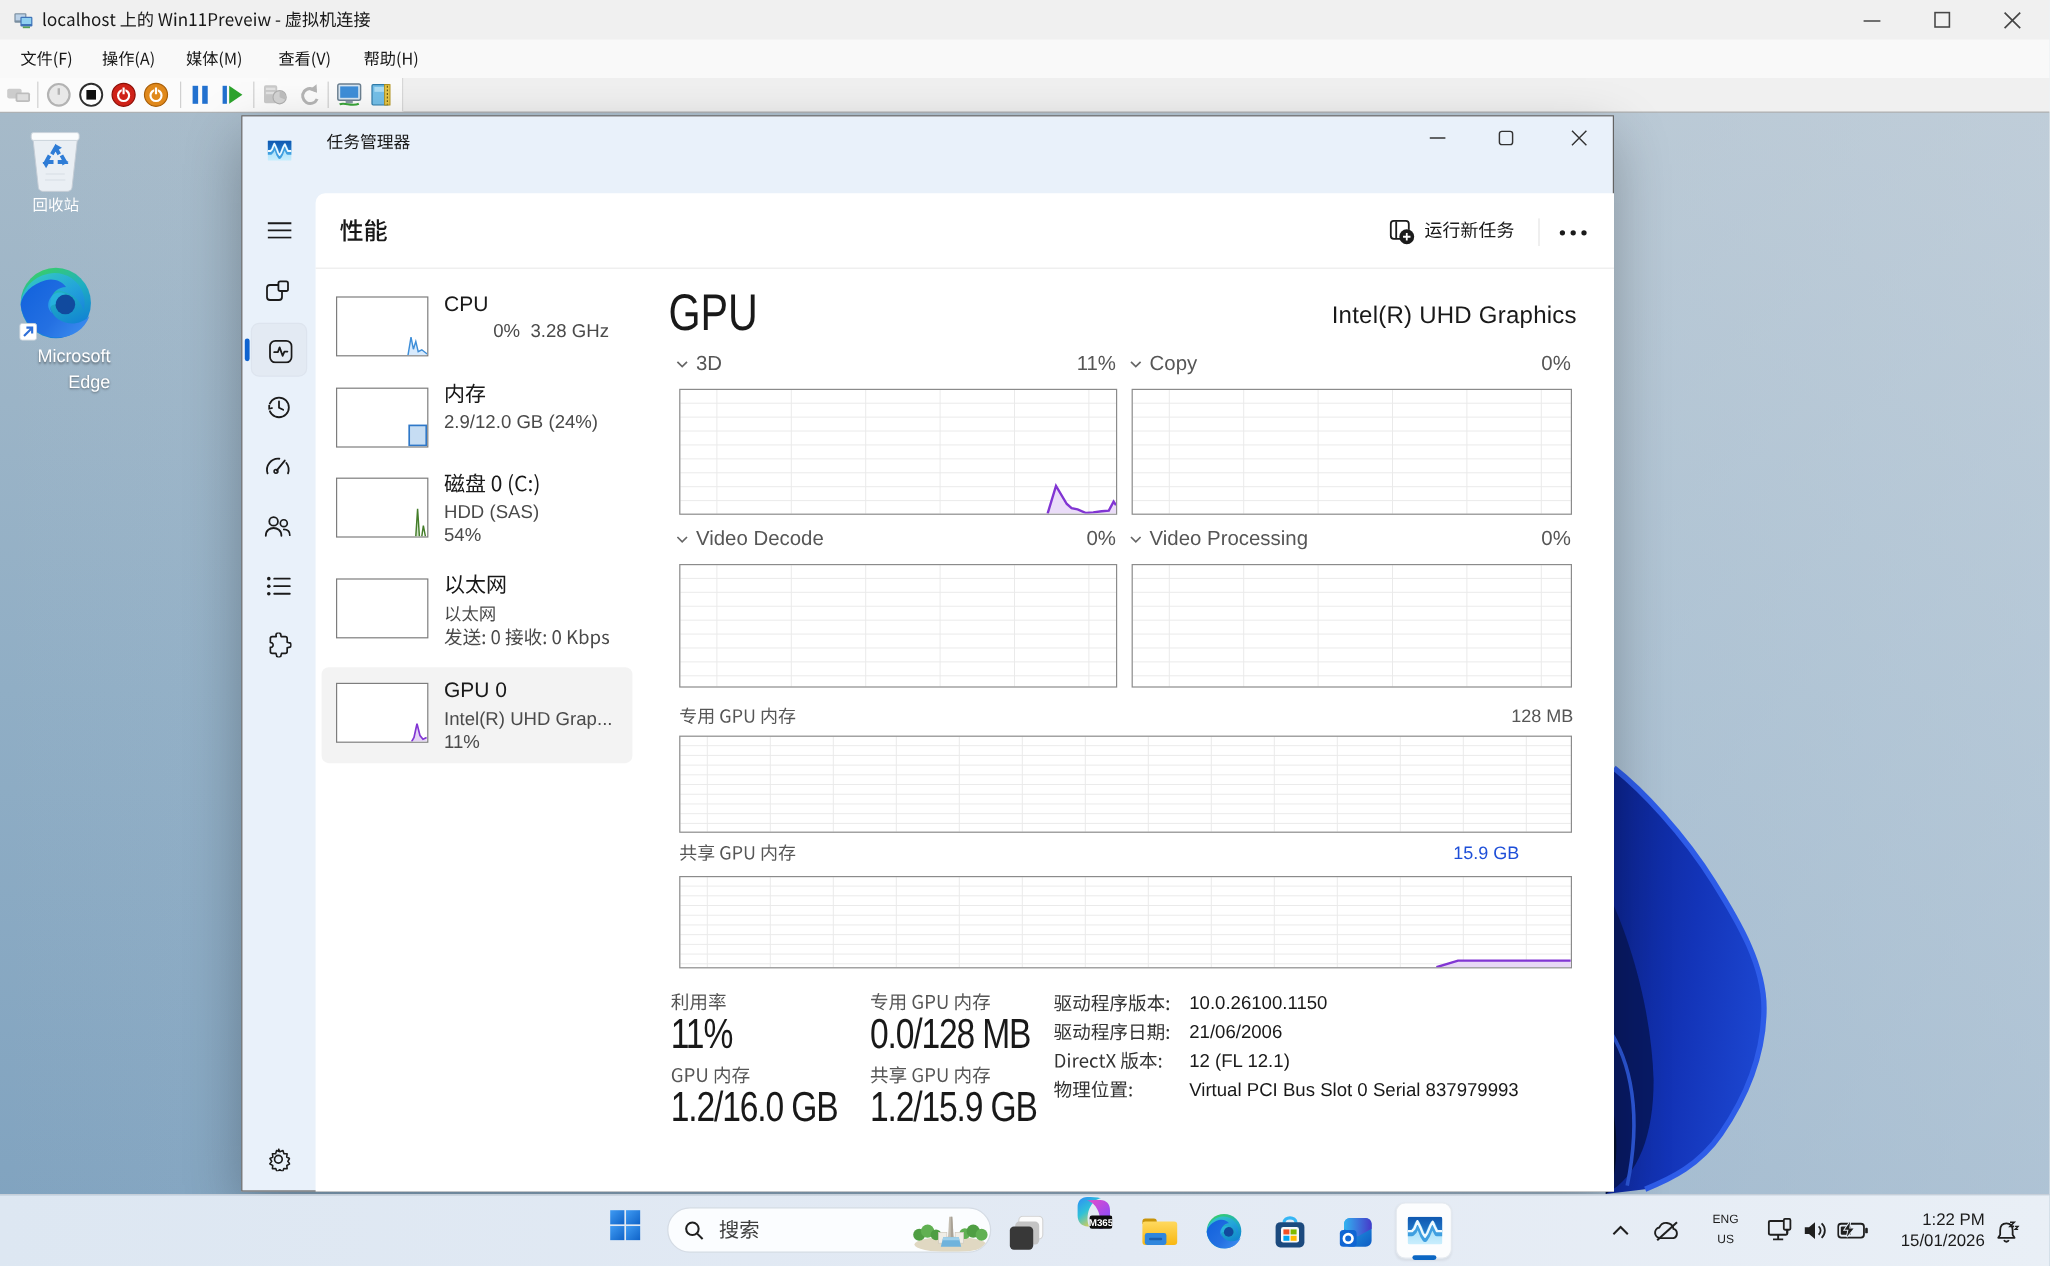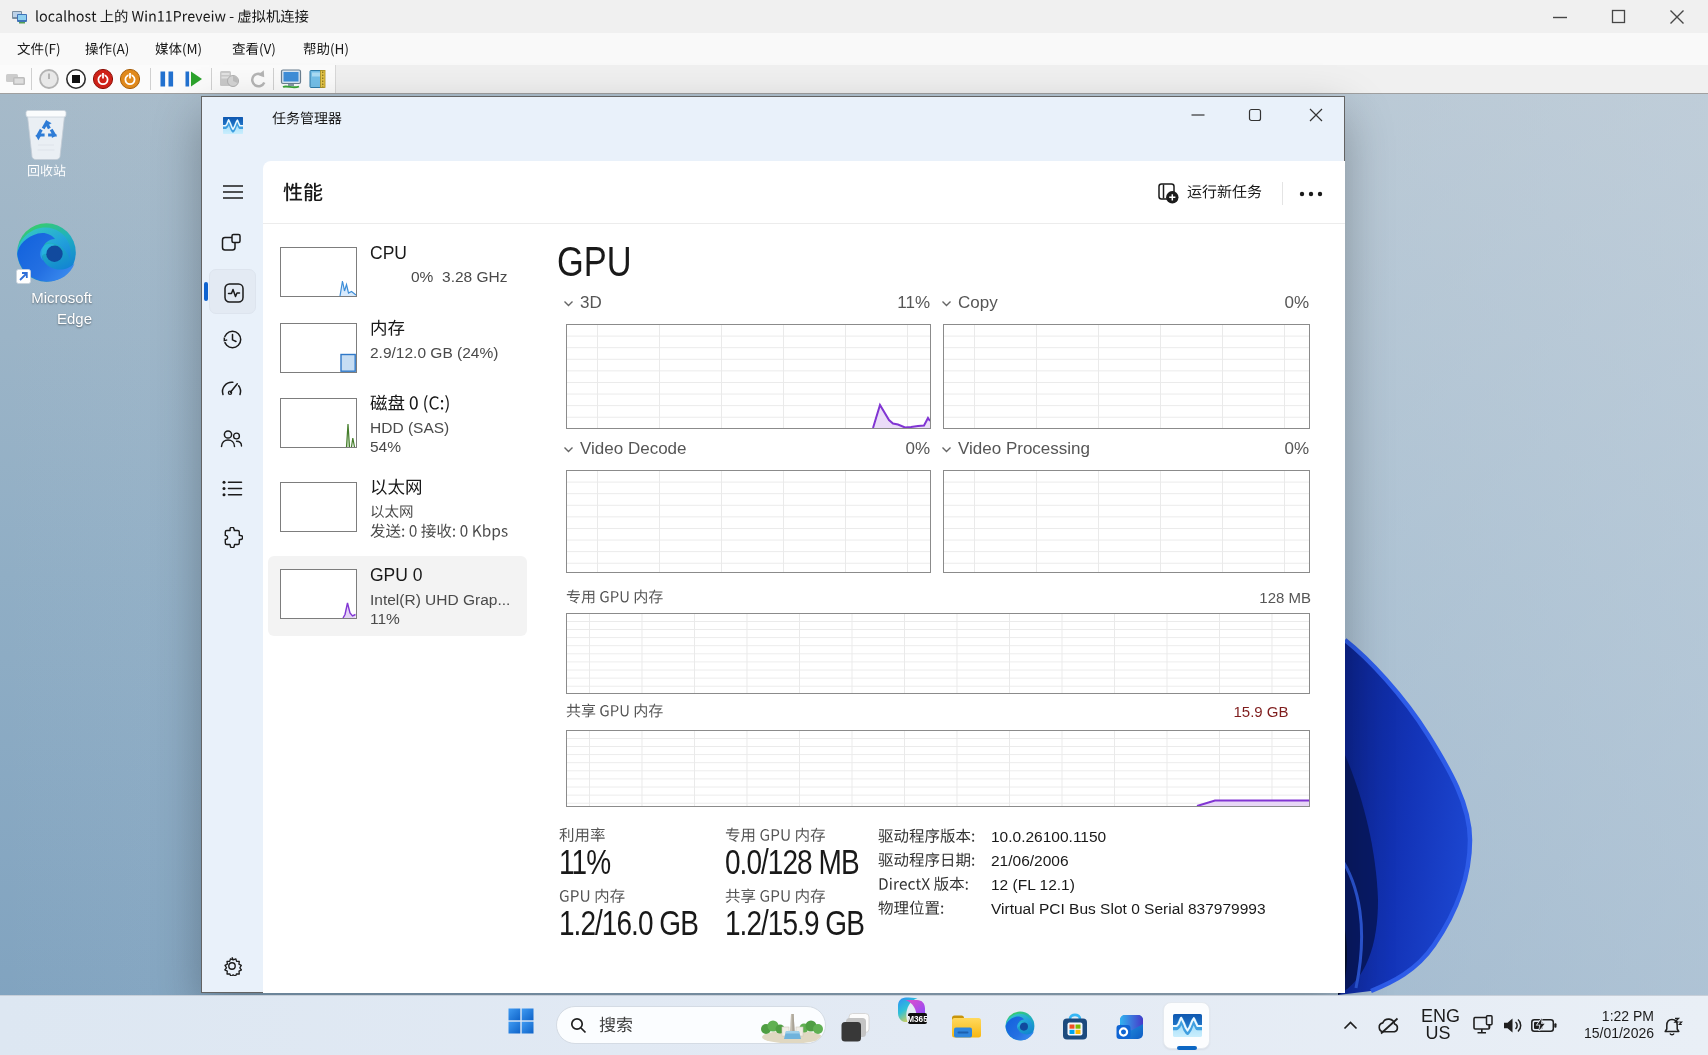--- a/index.html
+++ b/index.html
@@ -451,20 +451,21 @@
         <svg width="75" height="48" viewBox="0 0 75 48">
 <path d="M62,48 L64,44.5 L66.5,33 L69,43 L71.5,46 L74.5,44.5 L74.5,48 Z" fill="#e4d3f6"></path>
 <path d="M62,48 L64,44.5 L66.5,33 L69,43 L71.5,46 L74.5,44.5" fill="none" stroke="#8135d3" stroke-width="1.4"></path>
         </svg>
       </div>
     <div class="ltitle" style="top:468px;">GPU 0</div>
     <div class="lsub" style="top:494px;">Intel(R) UHD Grap...</div>
     <div class="lsub" style="top:513px;">11%</div>
 
     <div class="abs" style="left:355px; top:140px; font-size:43px; color:#191919; transform:scaleX(0.8); transform-origin:0 0;">GPU</div>
+    <div class="abs" style="left:712px; top:155px; width:400px; font-size:20px; color:#191919; text-align:right; letter-spacing:0.2px;">Intel(R) UHD Graphics</div>
 
     <svg class="abs" style="left:361px; top:203px" width="11" height="7">
         <path d="M1.5,1.5 L5.5,5.5 L9.5,1.5" fill="none" stroke="#666" stroke-width="1.4"></path>
       </svg>
     <div class="chh" style="left:378px; top:196px;">3D</div>
     <div class="pct" style="left:628px; top:196px; width:100px;">11%</div>
     <svg class="abs" style="left:739px; top:203px" width="11" height="7">
         <path d="M1.5,1.5 L5.5,5.5 L9.5,1.5" fill="none" stroke="#666" stroke-width="1.4"></path>
       </svg>
     <div class="chh" style="left:756px; top:196px;">Copy</div>
@@ -496,21 +497,21 @@
         </svg>
       </div>
     <div class="abs" style="left:1009px; top:492px; width:100px; font-size:15px; color:#565656; text-align:right;">128 MB</div>
     <div class="memchart" style="left:364px; top:516px; width:744px; height:81px;"></div>
 
     <div class="abs" style="left:364px; top:606px;">
         <svg width="97.4" height="17.4" viewBox="0 -13.20 97.4 17.40" style="overflow:visible;display:block">
           <path fill="#565656" d="M8.8 -2.2C10.2 -1.2 12.1 0.3 13 1.2L14 0.5C13 -0.4 11.2 -1.8 9.8 -2.8ZM4.9 -2.8C4.1 -1.7 2.4 -0.4 0.9 0.4C1.2 0.6 1.6 1 1.8 1.2C3.3 0.3 5 -1.1 6.1 -2.4ZM1.3 -9.4V-8.3H4.2V-4.8H0.7V-3.7H14.3V-4.8H10.8V-8.3H13.8V-9.4H10.8V-12.5H9.6V-9.4H5.4V-12.5H4.2V-9.4ZM5.4 -4.8V-8.3H9.6V-4.8Z M19 -8.5H26.1V-7.2H19ZM17.9 -9.3V-6.3H27.2V-9.3ZM26.7 -5.4 26.4 -5.4H17.2V-4.5H24.9C24 -4.1 22.9 -3.8 21.9 -3.6L21.9 -2.7H15.8V-1.7H21.9V0C21.9 0.2 21.8 0.3 21.5 0.3C21.3 0.3 20.2 0.3 19.2 0.3C19.4 0.6 19.5 0.9 19.6 1.2C21 1.2 21.8 1.2 22.4 1.1C22.9 0.9 23.1 0.7 23.1 0V-1.7H29.2V-2.7H23.1V-3.1C24.7 -3.5 26.5 -4.1 27.8 -4.8L27 -5.5ZM21.5 -12.5C21.7 -12.1 21.9 -11.7 22 -11.3H16V-10.3H29V-11.3H23.3C23.1 -11.7 22.9 -12.3 22.6 -12.7Z M39.2 0.2C40.7 0.2 41.9 -0.3 42.6 -1.1V-5.7H39V-4.5H41.3V-1.7C40.9 -1.3 40.1 -1 39.3 -1C37 -1 35.7 -2.8 35.7 -5.5C35.7 -8.3 37.1 -10 39.3 -10C40.4 -10 41.1 -9.5 41.7 -8.9L42.4 -9.8C41.8 -10.5 40.8 -11.2 39.3 -11.2C36.4 -11.2 34.2 -9 34.2 -5.5C34.2 -1.9 36.3 0.2 39.2 0.2Z M45.2 0H46.6V-4.4H48.4C50.8 -4.4 52.5 -5.4 52.5 -7.8C52.5 -10.2 50.8 -11 48.3 -11H45.2ZM46.6 -5.5V-9.9H48.2C50.1 -9.9 51.1 -9.4 51.1 -7.8C51.1 -6.2 50.2 -5.5 48.2 -5.5Z M58.6 0.2C60.8 0.2 62.5 -1 62.5 -4.5V-11H61.2V-4.5C61.2 -1.9 60.1 -1 58.6 -1C57.2 -1 56 -1.9 56 -4.5V-11H54.7V-4.5C54.7 -1 56.4 0.2 58.6 0.2Z M68.8 -10V1.2H70V-8.9H74.3C74.2 -6.9 73.7 -4.5 70.3 -2.7C70.6 -2.5 71 -2.1 71.2 -1.8C73.2 -3 74.3 -4.4 74.8 -5.9C76.2 -4.6 77.7 -3 78.5 -2L79.4 -2.8C78.5 -3.9 76.7 -5.6 75.2 -7C75.3 -7.6 75.4 -8.3 75.4 -8.9H79.8V-0.3C79.8 -0 79.7 0.1 79.4 0.1C79.1 0.1 78.1 0.1 77 0C77.2 0.4 77.4 0.9 77.4 1.2C78.8 1.2 79.7 1.2 80.2 1C80.7 0.8 80.9 0.4 80.9 -0.3V-10H75.4V-12.6H74.3V-10Z M91.6 -5.2V-4H87.4V-2.9H91.6V-0.1C91.6 0.1 91.5 0.1 91.2 0.1C91 0.1 90.1 0.1 89.1 0.1C89.2 0.4 89.4 0.9 89.4 1.2C90.7 1.2 91.6 1.2 92.1 1C92.6 0.8 92.7 0.5 92.7 -0.1V-2.9H96.7V-4H92.7V-4.9C93.8 -5.5 95 -6.5 95.8 -7.4L95.1 -7.9L94.8 -7.9H88.7V-6.8H93.8C93.1 -6.2 92.3 -5.6 91.6 -5.2ZM88.1 -12.6C88 -12 87.8 -11.3 87.5 -10.6H83.3V-9.6H87C86.1 -7.5 84.7 -5.5 82.8 -4.3C83 -4 83.3 -3.5 83.4 -3.2C84 -3.7 84.6 -4.2 85.2 -4.8V1.2H86.3V-6.2C87.1 -7.2 87.7 -8.4 88.3 -9.6H96.4V-10.6H88.7C88.9 -11.2 89.1 -11.8 89.3 -12.3Z"></path>
         </svg>
       </div>
-    <div class="abs" style="left:1009px; top:606px; width:100px; font-size:15px; color:#7f1d1d; text-align:center;">15.9 GB</div>
+    <div class="abs" style="left:1009px; top:606px; width:100px; font-size:15px; color:#1d4ed8; text-align:left;">15.9 GB</div>
     <div class="memchart" style="left:364px; top:633px; width:744px; height:77px;">
         <svg width="742" height="75" viewBox="0 0 742 75">
 <path d="M630,75 L648,69.5 L742,69.5 L742,75 Z" fill="#e7d7f6"></path>
 <path d="M630,75 L648,69.5 L742,69.5" fill="none" stroke="#8135d3" stroke-width="2"></path>
         </svg>
       </div>
 
     <div class="abs" style="left:357px; top:730px;">
         <svg width="46.5" height="18.0" viewBox="0 -13.64 46.5 17.98" style="overflow:visible;display:block">
           <path fill="#565656" d="M9.2 -11.2V-2.6H10.3V-11.2ZM13 -12.7V-0.3C13 -0 12.9 0.1 12.6 0.1C12.3 0.1 11.3 0.1 10.2 0.1C10.4 0.4 10.6 0.9 10.6 1.3C12.1 1.3 12.9 1.2 13.5 1C13.9 0.8 14.2 0.5 14.2 -0.3V-12.7ZM7.1 -12.9C5.6 -12.3 2.9 -11.7 0.7 -11.4C0.8 -11.2 1 -10.8 1 -10.5C2 -10.6 3 -10.8 4 -11V-8.4H0.8V-7.3H3.8C3 -5.3 1.7 -3.2 0.4 -2C0.6 -1.7 0.9 -1.2 1.1 -0.9C2.1 -2 3.2 -3.7 4 -5.5V1.2H5.2V-4.9C6 -4.2 7 -3.2 7.4 -2.7L8.1 -3.7C7.6 -4.1 5.9 -5.6 5.2 -6.1V-7.3H8.2V-8.4H5.2V-11.2C6.2 -11.5 7.2 -11.7 8 -12Z M17.9 -11.9V-6.3C17.9 -4.1 17.7 -1.4 16 0.6C16.3 0.7 16.7 1.1 16.9 1.3C18.1 0 18.6 -1.8 18.8 -3.5H22.7V1.1H23.9V-3.5H28.1V-0.3C28.1 -0.1 28 0 27.7 0C27.4 0.1 26.3 0.1 25.2 0C25.4 0.3 25.6 0.9 25.7 1.1C27.1 1.2 28 1.1 28.5 1C29.1 0.8 29.2 0.4 29.2 -0.3V-11.9ZM19 -10.8H22.7V-8.3H19ZM28.1 -10.8V-8.3H23.9V-10.8ZM19 -7.2H22.7V-4.6H19C19 -5.2 19 -5.8 19 -6.3ZM28.1 -7.2V-4.6H23.9V-7.2Z M43.8 -10C43.3 -9.3 42.3 -8.5 41.6 -8L42.5 -7.4C43.2 -7.9 44.1 -8.6 44.8 -9.4ZM31.9 -5.2 32.5 -4.3C33.5 -4.8 34.8 -5.5 35.9 -6.1L35.7 -7C34.3 -6.3 32.8 -5.6 31.9 -5.2ZM32.3 -9.3C33.2 -8.8 34.2 -8 34.7 -7.5L35.5 -8.2C35 -8.7 33.9 -9.4 33.1 -9.9ZM41.5 -6.3C42.6 -5.7 43.9 -4.7 44.5 -4.1L45.4 -4.8C44.7 -5.4 43.4 -6.4 42.3 -6.9ZM31.8 -3.1V-2H38.1V1.2H39.4V-2H45.7V-3.1H39.4V-4.4H38.1V-3.1ZM37.7 -12.8C38 -12.5 38.3 -12 38.5 -11.6H32.1V-10.6H37.8C37.3 -9.8 36.8 -9.2 36.6 -9C36.4 -8.7 36.1 -8.5 35.9 -8.5C36 -8.2 36.2 -7.7 36.2 -7.5C36.5 -7.6 36.8 -7.7 38.6 -7.8C37.9 -7 37.2 -6.4 36.9 -6.2C36.3 -5.8 35.9 -5.5 35.6 -5.4C35.7 -5.1 35.9 -4.6 35.9 -4.4C36.3 -4.5 36.8 -4.6 40.9 -5C41 -4.7 41.2 -4.4 41.3 -4.2L42.2 -4.6C41.9 -5.3 41.1 -6.4 40.4 -7.2L39.5 -6.9C39.8 -6.6 40.1 -6.2 40.3 -5.9L37.6 -5.6C38.9 -6.7 40.3 -8.1 41.5 -9.5L40.6 -10.1C40.3 -9.6 39.9 -9.2 39.5 -8.8L37.5 -8.7C38 -9.2 38.5 -9.9 39 -10.6H45.6V-11.6H39.8C39.6 -12.1 39.2 -12.7 38.9 -13.1Z"></path>
@@ -723,21 +724,21 @@
     <div id="tmpill"></div>
     <svg class="abs" style="left:1343px; top:25px" width="15" height="9">
         <path d="M1.5,7.5 L7.5,1.5 L13.5,7.5" stroke="#1f1f1f" stroke-width="1.7" fill="none"></path>
       </svg>
     <div class="abs" style="left:1377px; top:21px;">
         <svg width="24" height="18" viewBox="0 0 24 18">
 <path d="M6.5,14.8 A4.5,4.5 0 0 1 5.8,5.9 A6.2,6.2 0 0 1 17.6,7.1 A4,4 0 0 1 17.4,14.8 Z" fill="none" stroke="#1f1f1f" stroke-width="1.6"></path>
 <path d="M4,16.5 L20.5,1.5" stroke="#1f1f1f" stroke-width="1.7"></path>
         </svg>
       </div>
-    <div class="tray" style="left:1421px; top:12px; width:34px; text-align:center; font-size:18px; line-height:17px;">ENG<br>US</div>
+    <div class="tray" style="left:1421px; top:12px; width:34px; text-align:center; font-size:10px; line-height:17px;">ENG<br>US</div>
     <div class="abs" style="left:1473px; top:19px;">
         <svg width="24" height="22" viewBox="0 0 24 22">
 <rect x="1" y="2.5" width="15.5" height="11.5" rx="1.2" fill="none" stroke="#1f1f1f" stroke-width="1.6"></rect>
 <path d="M8.8,14 V17.5 M4.5,17.8 H13" stroke="#1f1f1f" stroke-width="1.6"></path>
 <rect x="13.5" y="0.8" width="5.5" height="9" rx="1" fill="#e7edf5" stroke="#1f1f1f" stroke-width="1.5"></rect>
 <path d="M15,0.8 V-1 M17.5,0.8 V-1" stroke="#1f1f1f" stroke-width="1.3"></path>
 <path d="M16.2,9.8 V13" stroke="#1f1f1f" stroke-width="1.5"></path>
         </svg>
       </div>
     <div class="abs" style="left:1503px; top:21px;">

